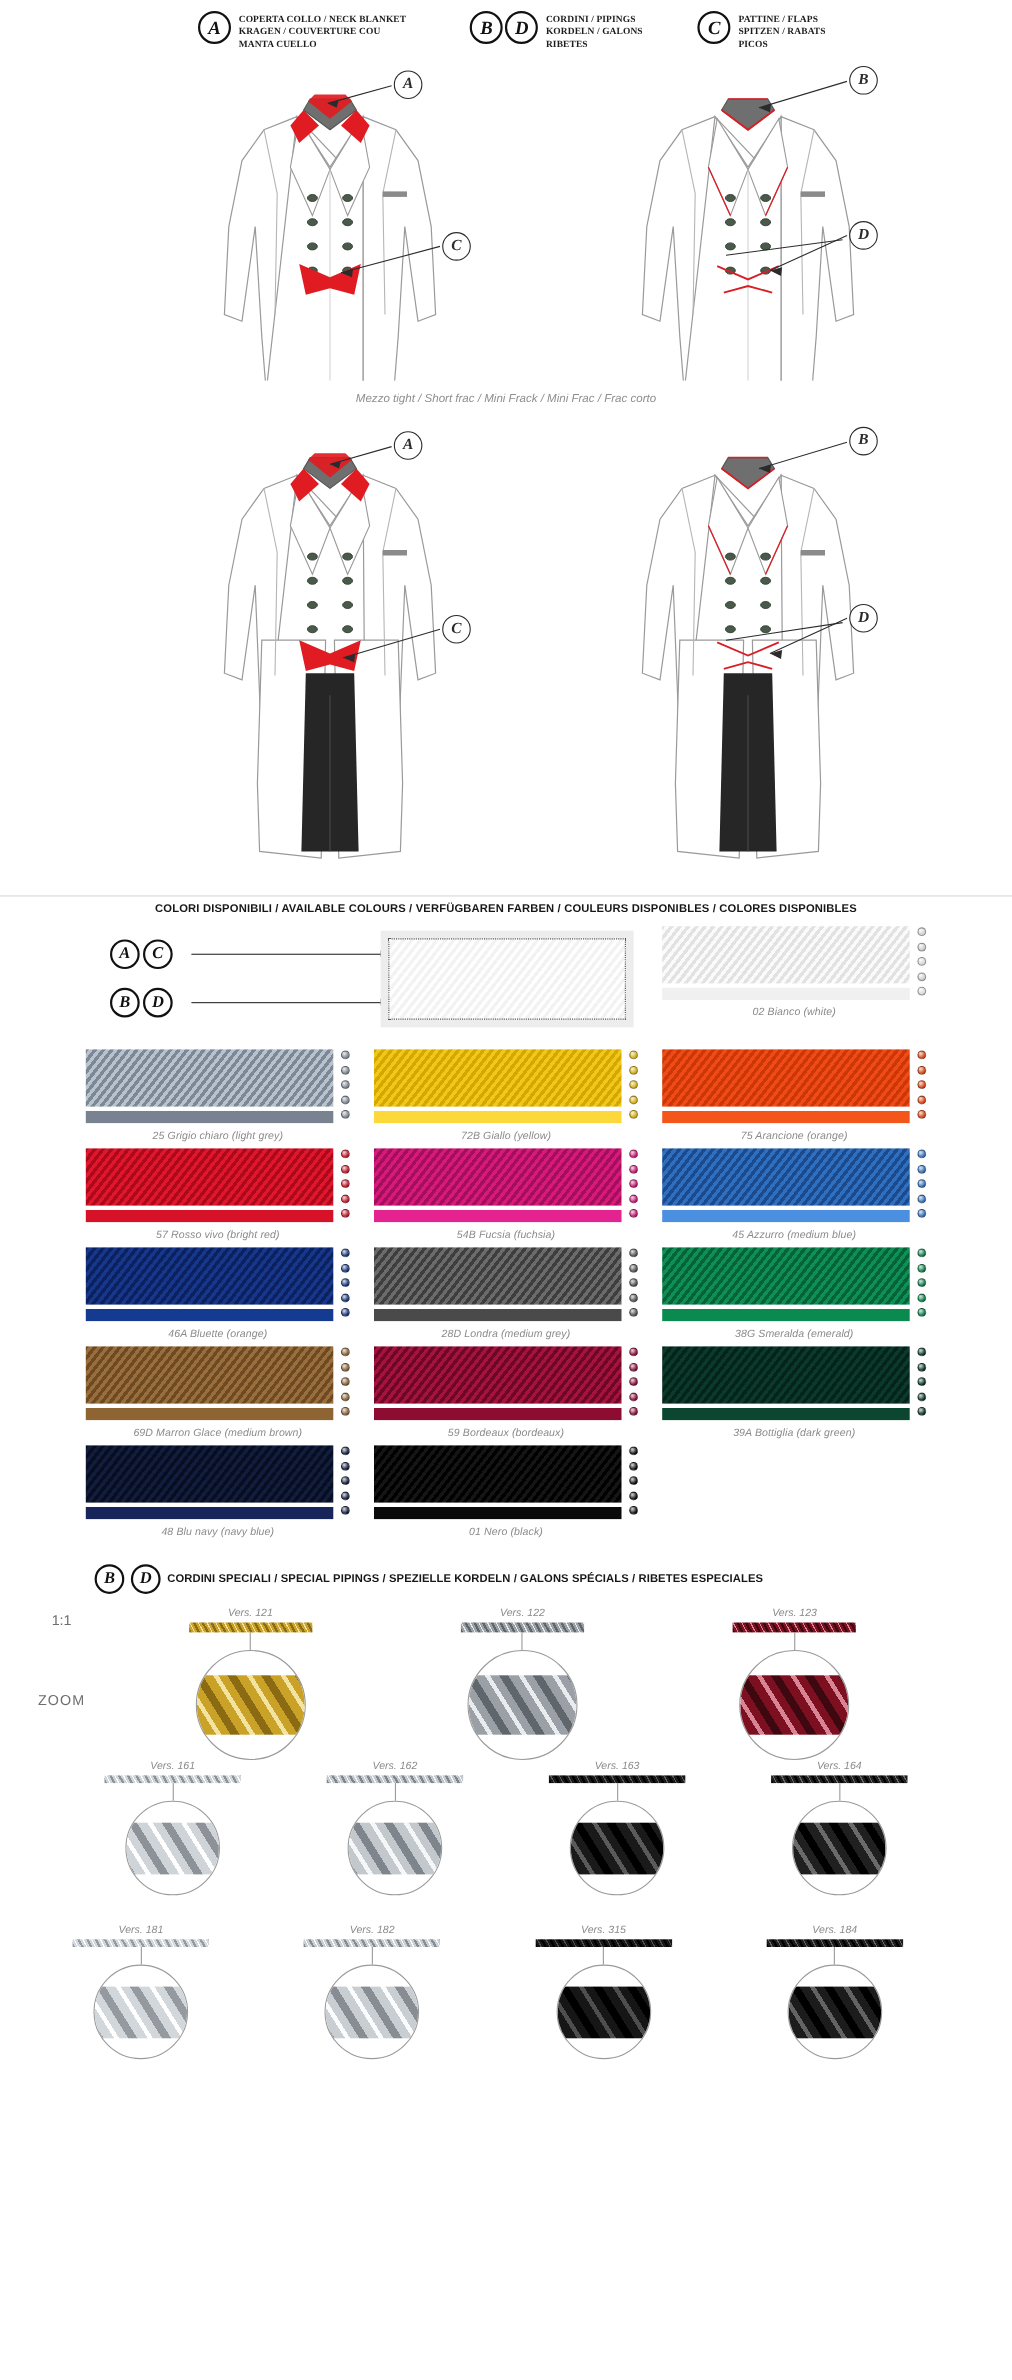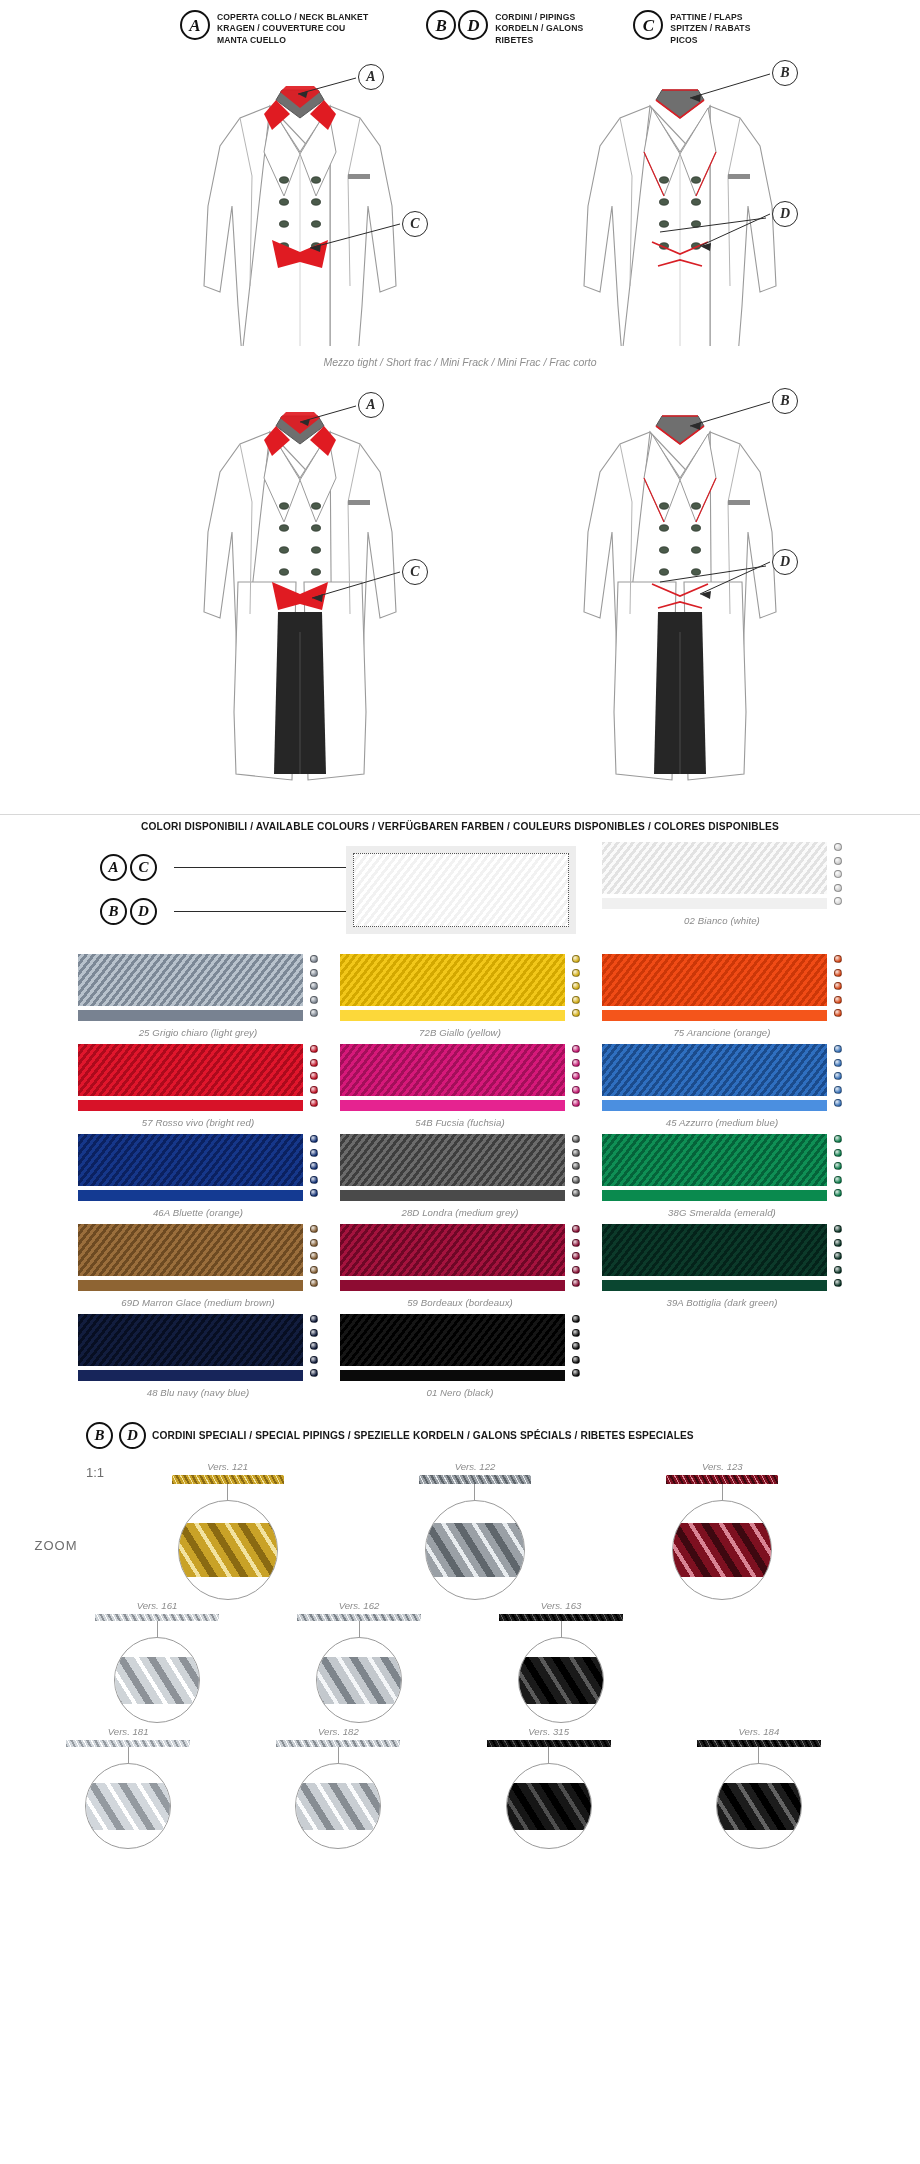--- a/index.html
+++ b/index.html
@@ -31,21 +31,21 @@
     display: flex; align-items: center; justify-content: center;
     font-family: "Liberation Serif", serif;
     font-style: italic; font-weight: 700; font-size: 17px;
     color: #111; background: #fff; flex: none;
     line-height: 1;
   }
   .badge.sm { width: 27px; height: 27px; font-size: 15px; border-width: 2px;}
   .legend-text {
     font-size: 8.6px; line-height: 1.32; letter-spacing: .1px;
     font-weight: 700; color: #1d1d1d; padding-top: 2px;
-    font-family: Liberation Sans, sans-serif;
+    font-family: Liberation Serif, serif;
   }
 
   
   .fig-grid { position: relative; }
   .caption {
     text-align:center; font-style: italic; font-size: 10.5px;
     color: #8e8e8e; font-family: "Liberation Sans", sans-serif;
   }
   .callout-badge {
     position: absolute;
@@ -595,21 +595,21 @@
 
   <div style="height:14px"></div>
   <div class="sp-head">
     <div class="badge sm">B</div>
     <div class="badge sm">D</div>
     <div class="sp-head-txt">CORDINI SPECIALI / SPECIAL PIPINGS / SPEZIELLE KORDELN / GALONS SPÉCIALS / RIBETES ESPECIALES</div>
   </div>
 
   <div class="sp-row3" style="margin-top:8px;">
     <div>
-      <div class="lbl-11" style="text-align:right;padding-top:4px;">1:1</div>
+      <div class="lbl-11" style="text-align:center;padding-top:4px;">1:1</div>
       <div class="lbl-zoom" style="text-align:center;padding-top:58px;">ZOOM</div>
     </div>
     <div class="sp-cell" id="p1-0">
         <div class="vers-label">Vers. 121</div>
         <div class="cord-1to1" style="background: repeating-linear-gradient(62deg, rgb(138, 106, 18) 0px, rgb(138, 106, 18) 2px, rgb(201, 162, 39) 2px, rgb(201, 162, 39) 4px, rgb(242, 227, 160) 4px, rgb(242, 227, 160) 5px, rgb(201, 162, 39) 5px, rgb(201, 162, 39) 7px);"></div>
         <div class="leader"></div>
         <div class="zoom-circle big">
           <div style="position: absolute; left: 0px; top: 22%; width: 100%; height: 56%; background: repeating-linear-gradient(58deg, rgb(138, 106, 18) 0px, rgb(138, 106, 18) 7px, rgb(201, 162, 39) 7px, rgb(201, 162, 39) 15px, rgb(242, 227, 160) 15px, rgb(242, 227, 160) 19px, rgb(201, 162, 39) 19px, rgb(201, 162, 39) 26px);"></div>
         </div>
       </div>
@@ -649,23 +649,31 @@
         </div>
       </div>
     <div class="sp-cell" id="p2-2">
         <div class="vers-label">Vers. 163</div>
         <div class="cord-thin" style="background: repeating-linear-gradient(62deg, rgb(0, 0, 0) 0px, rgb(0, 0, 0) 2px, rgb(26, 26, 26) 2px, rgb(26, 26, 26) 4px, rgb(90, 90, 90) 4px, rgb(90, 90, 90) 5px, rgb(26, 26, 26) 5px, rgb(26, 26, 26) 7px);"></div>
         <div class="leader"></div>
         <div class="zoom-circle">
           <div style="position: absolute; left: 0px; top: 22%; width: 100%; height: 56%; background: repeating-linear-gradient(58deg, rgb(0, 0, 0) 0px, rgb(0, 0, 0) 7px, rgb(26, 26, 26) 7px, rgb(26, 26, 26) 15px, rgb(90, 90, 90) 15px, rgb(90, 90, 90) 19px, rgb(26, 26, 26) 19px, rgb(26, 26, 26) 26px);"></div>
         </div>
       </div>
+    <div class="sp-cell" id="p2-3">
+        <div class="vers-label">Vers. 164</div>
+        <div class="cord-thin" style="background: repeating-linear-gradient(62deg, rgb(0, 0, 0) 0px, rgb(0, 0, 0) 2px, rgb(32, 32, 32) 2px, rgb(32, 32, 32) 4px, rgb(106, 106, 106) 4px, rgb(106, 106, 106) 5px, rgb(32, 32, 32) 5px, rgb(32, 32, 32) 7px);"></div>
+        <div class="leader"></div>
+        <div class="zoom-circle">
+          <div style="position: absolute; left: 0px; top: 22%; width: 100%; height: 56%; background: repeating-linear-gradient(58deg, rgb(0, 0, 0) 0px, rgb(0, 0, 0) 7px, rgb(32, 32, 32) 7px, rgb(32, 32, 32) 15px, rgb(106, 106, 106) 15px, rgb(106, 106, 106) 19px, rgb(32, 32, 32) 19px, rgb(32, 32, 32) 26px);"></div>
+        </div>
+      </div>
   </div>
 
-  <div class="sp-row4" style="margin-top:3px;padding-left:23px;">
+  <div class="sp-row4" style="margin-top:26px;padding-left:23px;">
     <div class="sp-cell" id="p3-0">
         <div class="vers-label">Vers. 181</div>
         <div class="cord-thin" style="background: repeating-linear-gradient(62deg, rgb(148, 154, 160) 0px, rgb(148, 154, 160) 2px, rgb(210, 215, 220) 2px, rgb(210, 215, 220) 4px, rgb(255, 255, 255) 4px, rgb(255, 255, 255) 5px, rgb(210, 215, 220) 5px, rgb(210, 215, 220) 7px);"></div>
         <div class="leader"></div>
         <div class="zoom-circle">
           <div style="position: absolute; left: 0px; top: 22%; width: 100%; height: 56%; background: repeating-linear-gradient(58deg, rgb(148, 154, 160) 0px, rgb(148, 154, 160) 7px, rgb(210, 215, 220) 7px, rgb(210, 215, 220) 15px, rgb(255, 255, 255) 15px, rgb(255, 255, 255) 19px, rgb(210, 215, 220) 19px, rgb(210, 215, 220) 26px);"></div>
         </div>
       </div>
     <div class="sp-cell" id="p3-1">
         <div class="vers-label">Vers. 182</div>

